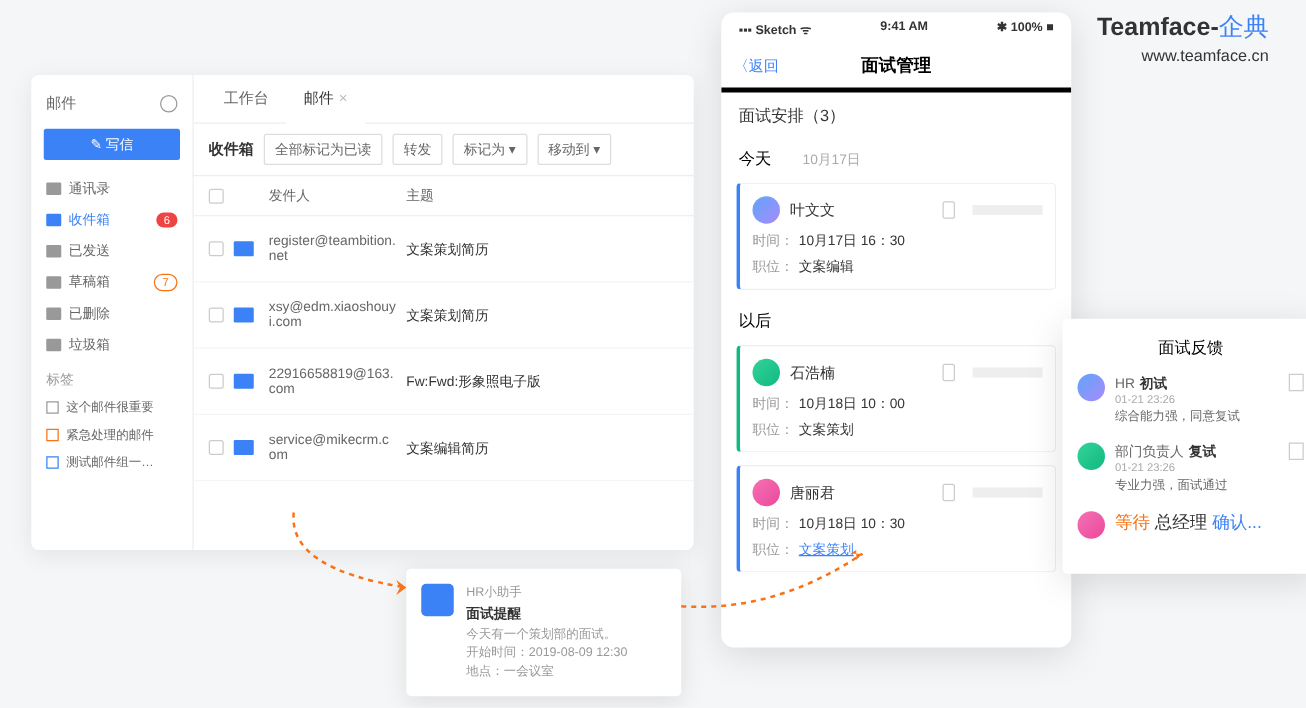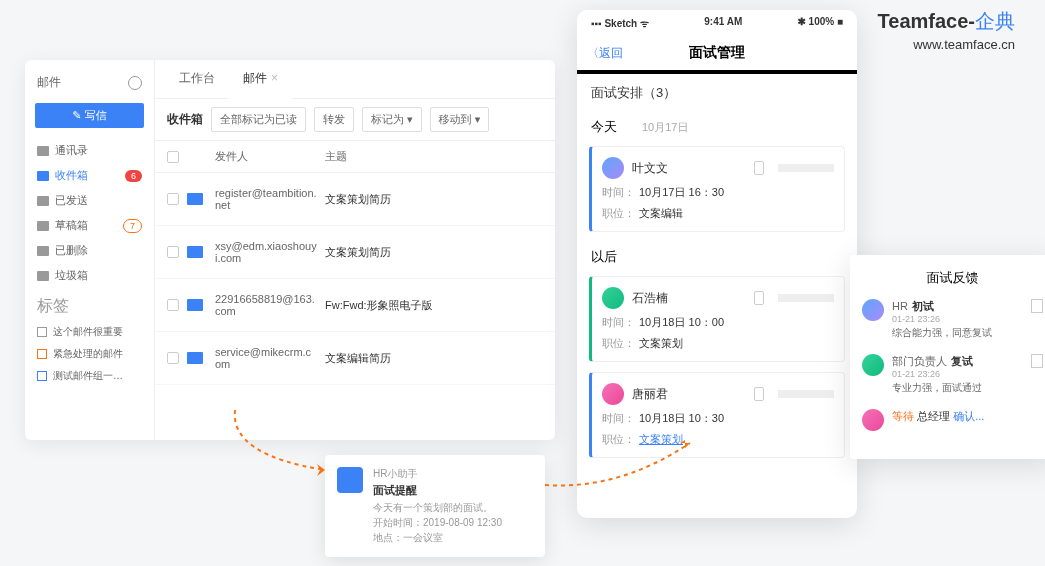--- a/index.html
+++ b/index.html
@@ -12,21 +12,21 @@
 .side-head{display:flex;justify-content:space-between;align-items:center;padding:4px 12px 10px}
 .side-head span{font-size:12px;color:#666}
 .side-head .ref{width:14px;height:14px;border:1.5px solid #999;border-radius:50%;position:relative}
 .compose{margin:2px 10px 10px;background:#3b82f6;color:#fff;font-size:11px;text-align:center;padding:5px;border-radius:2px;cursor:pointer}
 .nav-item{display:flex;align-items:center;padding:5px 12px;font-size:11px;color:#666;cursor:pointer}
 .nav-item.active{color:#3b82f6}
 .nav-item .ico{width:12px;height:10px;margin-right:6px;background:#999;border-radius:1px}
 .nav-item.active .ico{background:#3b82f6}
 .badge{margin-left:auto;font-size:9px;padding:1px 6px;border-radius:8px}
 .badge.red{background:#ef4444;color:#fff}.badge.orange{background:#fff;color:#f97316;border:1px solid #f97316}
-.side-sec{font-size:16px;color:#999;padding:8px 12px 4px}
+.side-sec{font-size:11px;color:#999;padding:8px 12px 4px}
 .tag-item{display:flex;align-items:center;padding:4px 12px;font-size:10px;color:#666}
 .tag-item .sq{width:10px;height:10px;border:1px solid #999;margin-right:6px}
 .tag-item .sq.o{border-color:#f97316}.tag-item .sq.b{border-color:#3b82f6}
 .main{flex:1;display:flex;flex-direction:column}
 .tabs{display:flex;border-bottom:1px solid #eee;padding:0 10px}
 .tab{padding:10px 14px;font-size:12px;color:#666;cursor:pointer}
 .tab.active{color:#333;background:#fff;border-bottom:2px solid #fff;margin-bottom:-1px}
 .tab .x{margin-left:4px;color:#bbb}
 .toolbar{display:flex;align-items:center;gap:8px;padding:8px 12px;border-bottom:1px solid #eee}
 .toolbar .lbl{font-size:12px;font-weight:700;color:#333}
@@ -66,21 +66,21 @@
 .feedback{position:absolute;left:850px;top:255px;width:205px;background:#fff;border-radius:4px;box-shadow:0 6px 30px rgba(0,0,0,.12);padding:14px 12px}
 .feedback .ttl{font-size:13px;text-align:center;font-weight:500;margin-bottom:12px}
 .fb-row{display:flex;gap:8px;margin-bottom:14px}
 .fb-row .ava{flex-shrink:0}
 .fb-row .info{flex:1}
 .fb-row .role{font-size:11px;color:#666}
 .fb-row .role b{color:#333;font-weight:700;margin-left:4px}
 .fb-row .time{font-size:9px;color:#aaa}
 .fb-row .txt{font-size:10px;color:#666;margin-top:2px}
 .fb-row .doc{width:12px;height:14px;border:1px solid #ccc;flex-shrink:0}
-.wait{font-size:11px}.wait .w{color:#f97316}.wait .r{color:#333}.wait .c{color:#3b82f6}
+.wait{font-size:14px}.wait .w{color:#f97316}.wait .r{color:#333}.wait .c{color:#3b82f6}
 svg.arrow{position:absolute;pointer-events:none}
 </style>
 </head>
 <body>
 
 <div class="brand">
   <div class="name"><b>Teamface-</b><span>企典</span></div>
   <div class="url">www.teamface.cn</div>
 </div>
 

